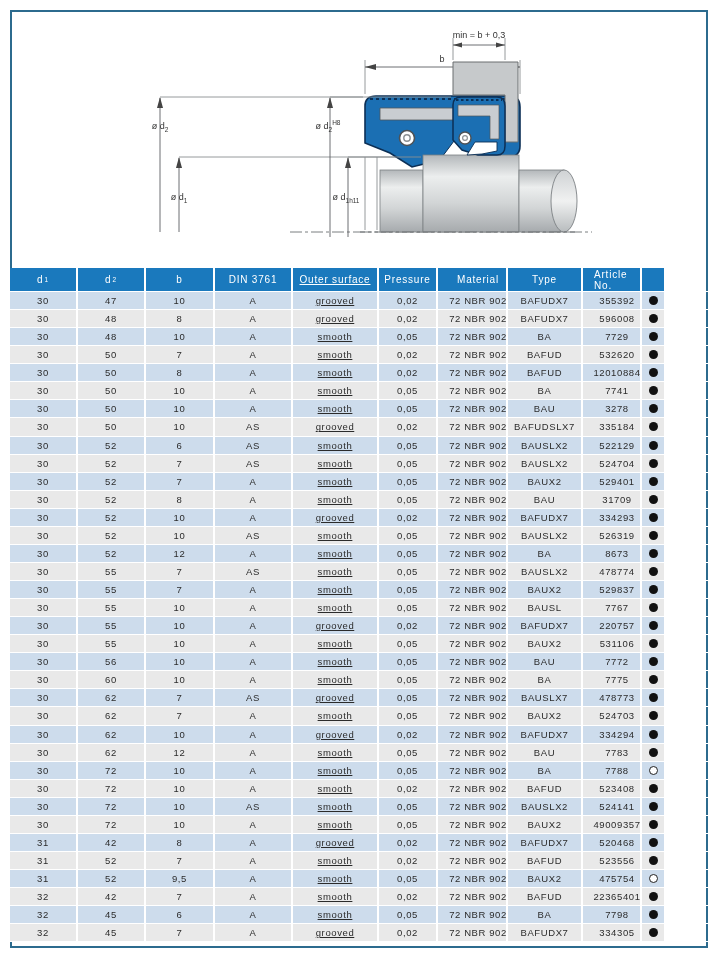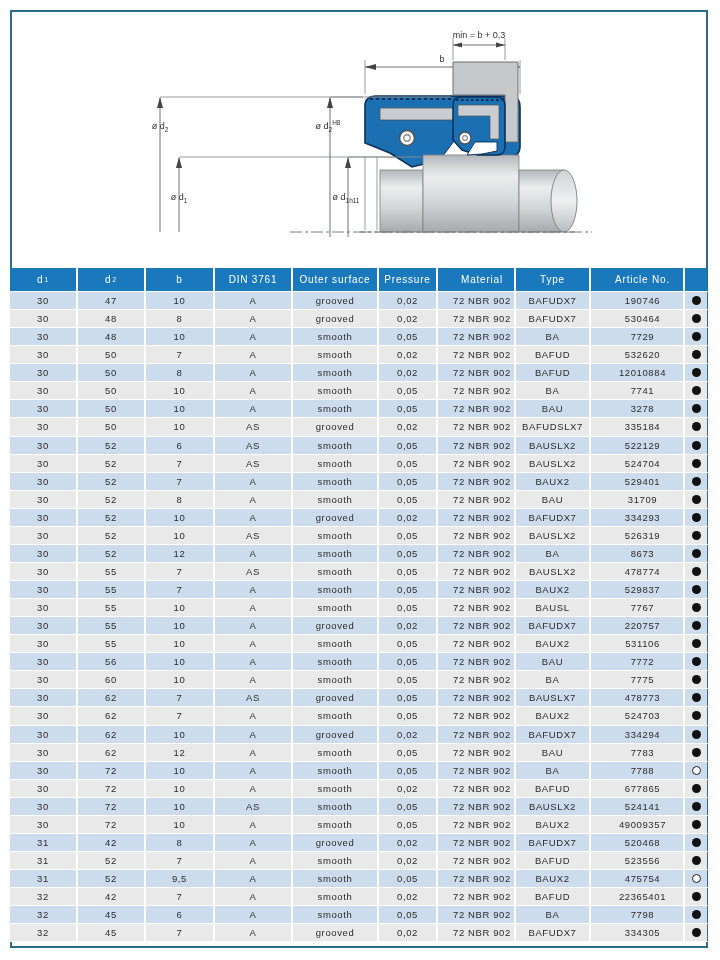--- a/index.html
+++ b/index.html
@@ -26,22 +26,22 @@
   .tr{display:flex;flex:1;border-bottom:1px solid #fff;box-sizing:border-box;}
   .tr.odd  .td{background:#cddcec;}
   .tr.even .td{background:#e9e9e9;}
   .td{
     box-sizing:border-box;border-right:2px solid #ffffff;
     display:flex;align-items:center;justify-content:center;
     font-size:9.5px;color:#2b2b2b;letter-spacing:0.6px;white-space:nowrap;
   }
   .td:last-child{border-right:none;}
   .c0{width:68px;} .c1{width:68px;} .c2{width:69px;} .c3{width:78px;}
-  .c4{width:86px;} .c5{width:59px;} .c6{width:78px;padding-left:12px;} .c7{width:75px;}
-  .c8{width:94px;padding-left:11px;} .c9{width:22px;}
+  .c4{width:86px;text-decoration:underline;} .c5{width:59px;} .c6{width:70px;padding-left:12px;} .c7{width:75px;}
+  .c8{width:59px;padding-left:11px;} .c9{width:22px;}
   .dot{width:9px;height:9px;border-radius:50%;display:inline-block;}
   .dot.filled{background:#111;}
   .dot.open{background:#fff;border:1.2px solid #222;box-sizing:border-box;}
   
   .dim-line{stroke:#5b5f63;stroke-width:0.9;fill:none;}
   .thin-line{stroke:#8a8e91;stroke-width:0.9;fill:none;}
   .centerline{stroke:#6b6f72;stroke-width:0.9;fill:none;stroke-dasharray:12 3 3 3;}
   .dim-text{font-family:"Liberation Sans",sans-serif;font-size:9px;fill:#333;}
   .arrow{fill:#444;stroke:none;}
 </style>
@@ -171,35 +171,35 @@
   <div class="tbody" id="table-body">
       <div class="tr odd">
         <div class="td c0">30</div>
         <div class="td c1">47</div>
         <div class="td c2">10</div>
         <div class="td c3">A</div>
         <div class="td c4">grooved</div>
         <div class="td c5">0,02</div>
         <div class="td c6">72 NBR 902</div>
         <div class="td c7">BAFUDX7</div>
-        <div class="td c8">190746</div>
+        <div class="td c8">355392</div>
         <div class="td c9">
           <span class="dot filled"></span>
         </div>
       </div>
       <div class="tr even">
         <div class="td c0">30</div>
         <div class="td c1">48</div>
         <div class="td c2">8</div>
         <div class="td c3">A</div>
         <div class="td c4">grooved</div>
         <div class="td c5">0,02</div>
         <div class="td c6">72 NBR 902</div>
         <div class="td c7">BAFUDX7</div>
-        <div class="td c8">530464</div>
+        <div class="td c8">596008</div>
         <div class="td c9">
           <span class="dot filled"></span>
         </div>
       </div>
       <div class="tr odd">
         <div class="td c0">30</div>
         <div class="td c1">48</div>
         <div class="td c2">10</div>
         <div class="td c3">A</div>
         <div class="td c4">smooth</div>
@@ -549,21 +549,21 @@
       </div>
       <div class="tr even">
         <div class="td c0">30</div>
         <div class="td c1">72</div>
         <div class="td c2">10</div>
         <div class="td c3">A</div>
         <div class="td c4">smooth</div>
         <div class="td c5">0,02</div>
         <div class="td c6">72 NBR 902</div>
         <div class="td c7">BAFUD</div>
-        <div class="td c8">677865</div>
+        <div class="td c8">523408</div>
         <div class="td c9">
           <span class="dot filled"></span>
         </div>
       </div>
       <div class="tr odd">
         <div class="td c0">30</div>
         <div class="td c1">72</div>
         <div class="td c2">10</div>
         <div class="td c3">AS</div>
         <div class="td c4">smooth</div>

